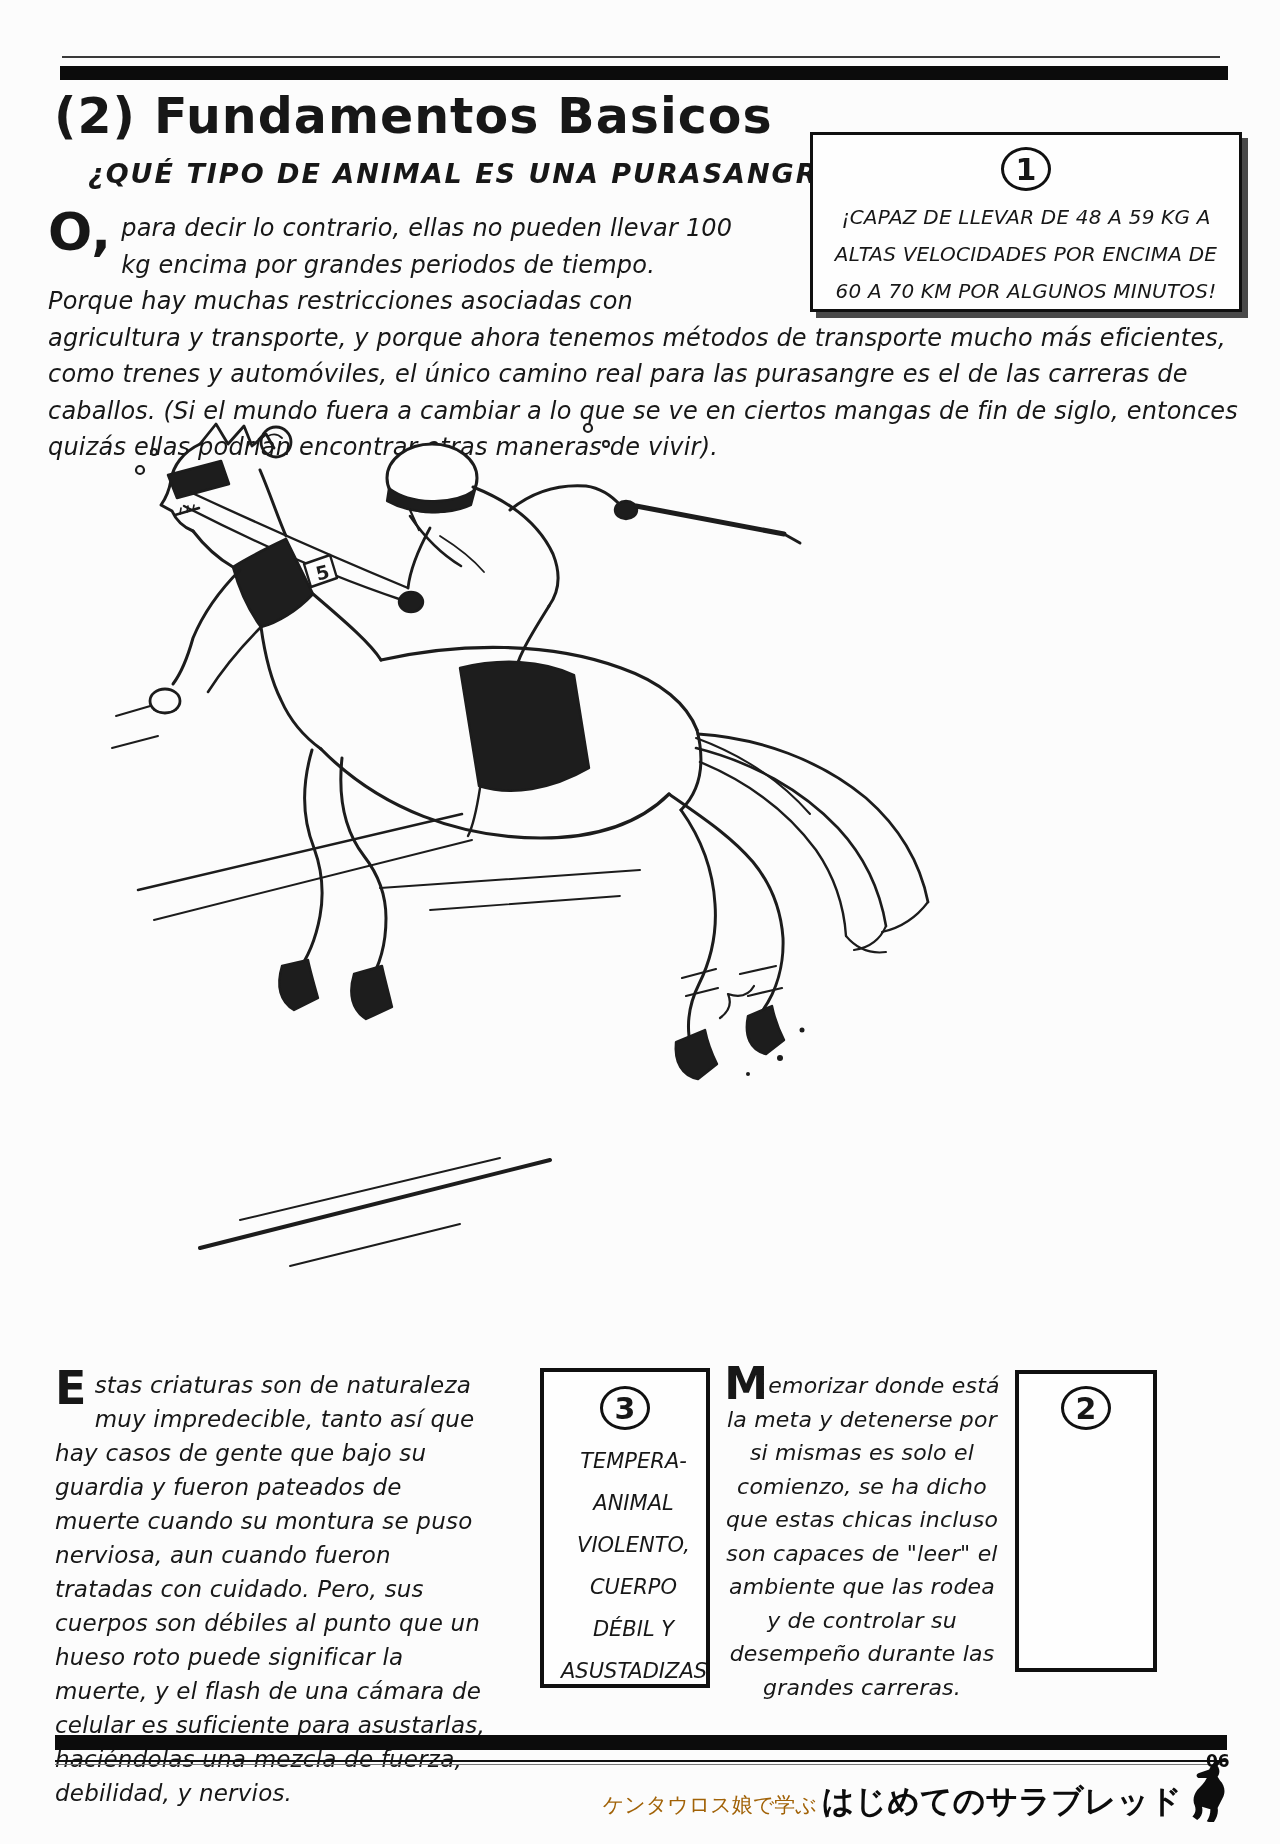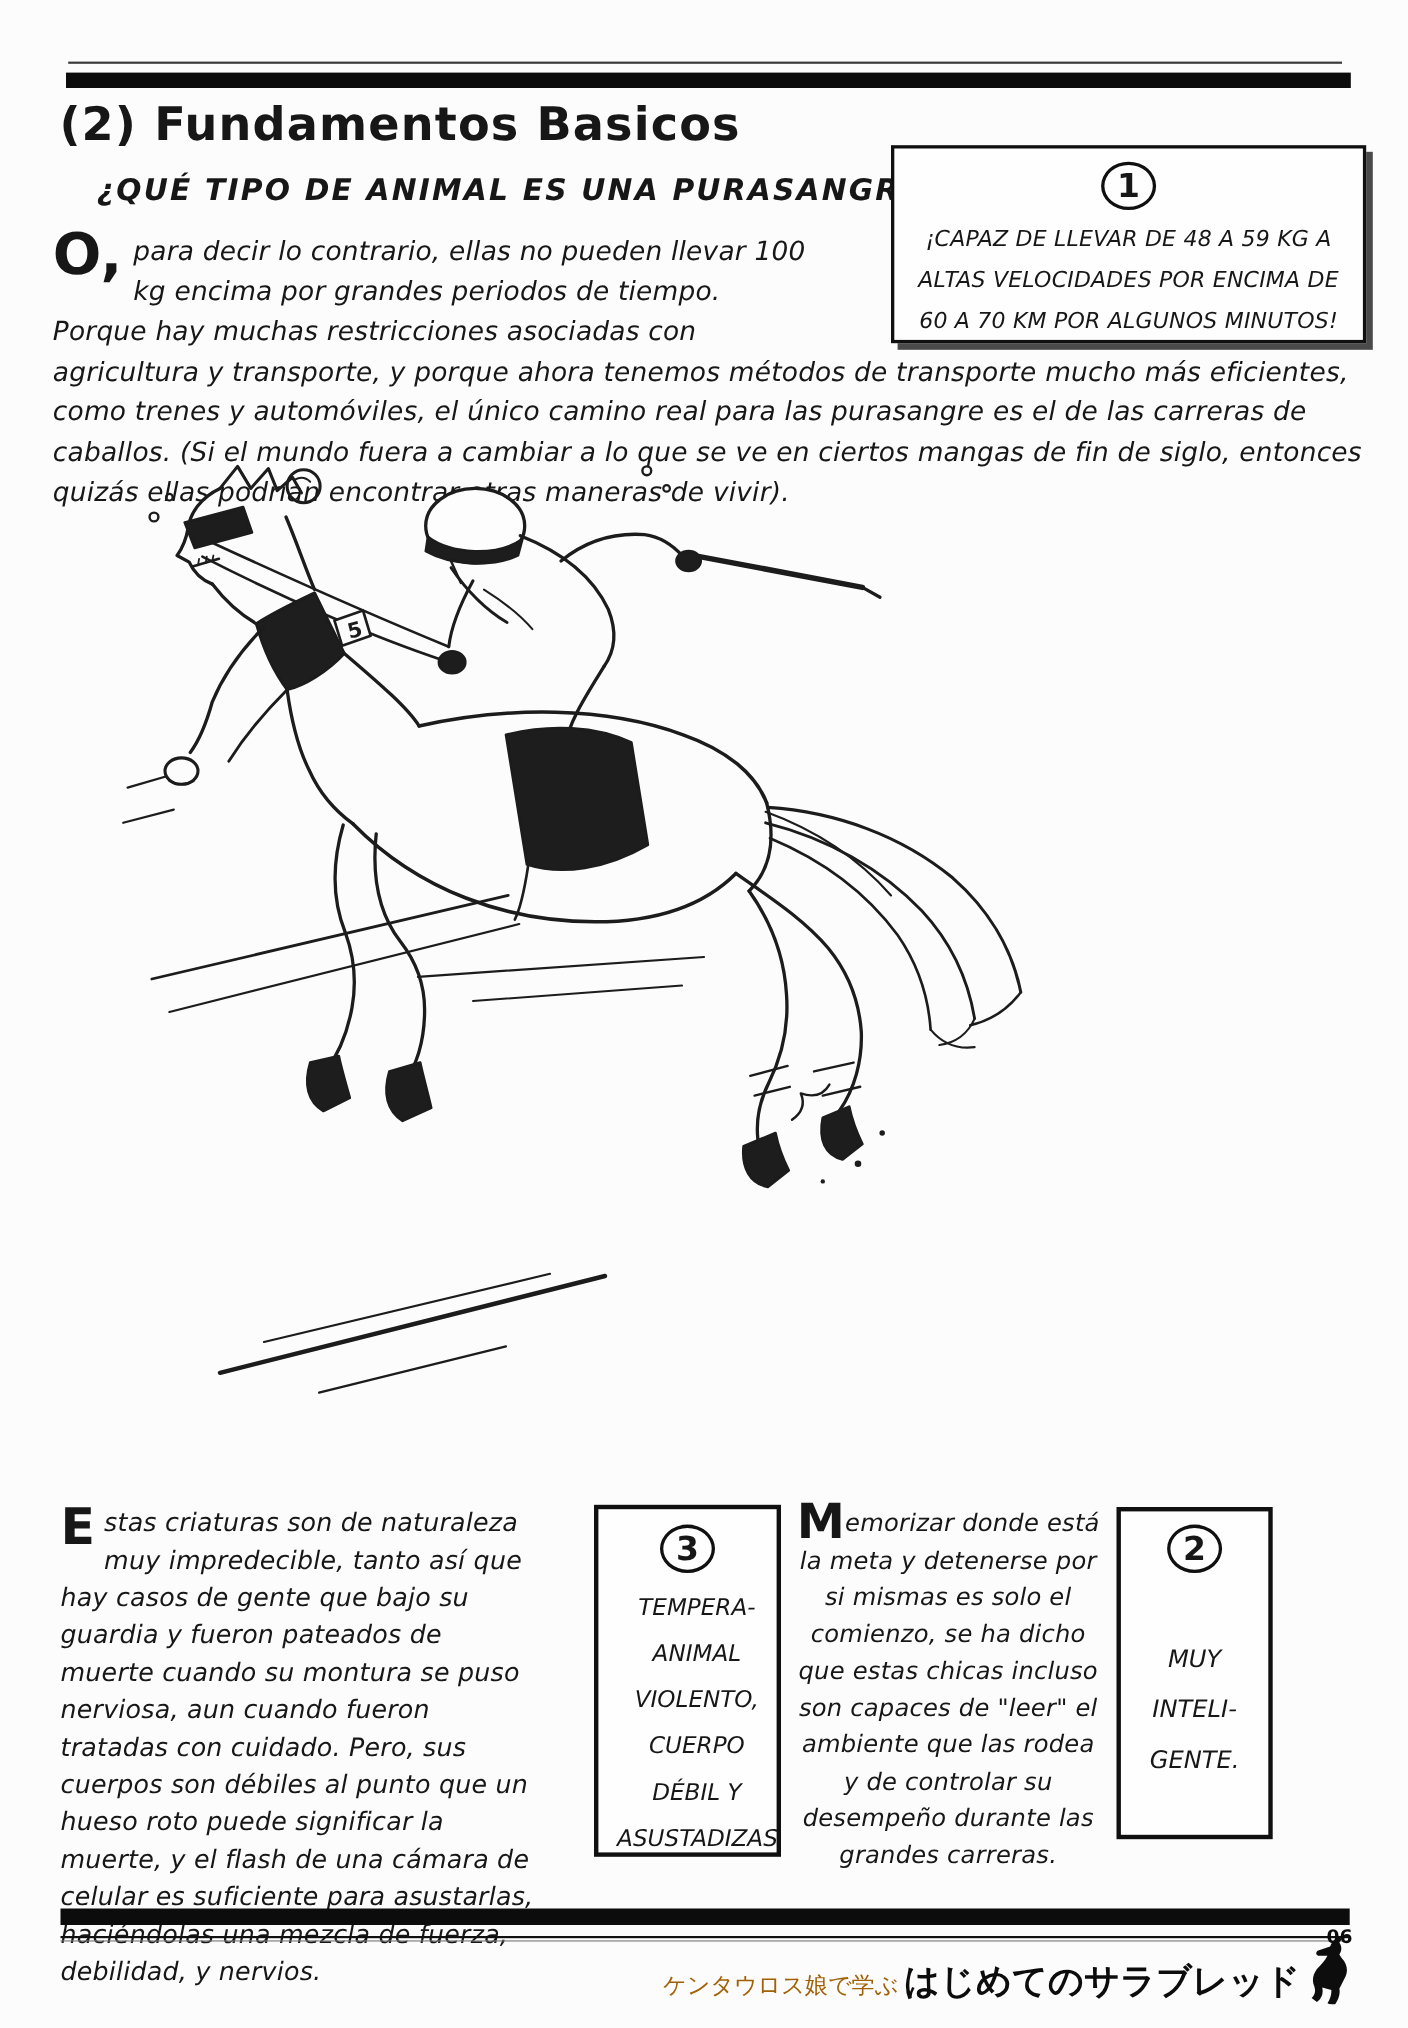--- a/index.html
+++ b/index.html
@@ -12,21 +12,21 @@
   
   .rule-top-thin  { position:absolute; left:62px;  top:56px;  width:1158px; height:2px;  background:#3a3a3a; }
   .rule-top-thick { position:absolute; left:60px;  top:66px;  width:1168px; height:14px; background:#0c0c0c; }
   .rule-bot-thick { position:absolute; left:55px;  top:1735px; width:1172px; height:15px; background:#0c0c0c; }
   .rule-bot-thin1 { position:absolute; left:55px;  top:1760px; width:1172px; height:2px; background:#111; }
   .rule-bot-thin2 { position:absolute; left:55px;  top:1764px; width:1172px; height:1px; background:#777; }
 
   
   .title {
     position:absolute; left:54px; top:88px;
-    font-size:42px; font-weight:bold; letter-spacing:1px;
+    font-size:49px; font-weight:bold; letter-spacing:1px;
   }
   .subtitle {
     position:absolute; left:88px; top:158px;
     font-size:27px; font-weight:900; font-style:italic; letter-spacing:2px;
   }
 
   
   .hand { font-style:italic; letter-spacing:0.2px; }
 
   .intro {
@@ -236,25 +236,20 @@
     <div class="box-line">DÉBIL Y</div>
     <div class="box-line">ASUSTADIZAS</div>
   </div>
 
   <div class="col-mid hand">
     <span class="dropcap-inline">M</span><span>emorizar donde está la meta y detenerse por si mismas es solo el comienzo, se ha dicho que estas chicas incluso son capaces de "leer" el ambiente que las rodea y de controlar su desempeño durante las grandes carreras.</span>
   </div>
 
   <div class="callout box2">
     <div class="circle-num">2</div>
-    <div class="box-lines">
-      <div class="box-line">MUY</div>
-      <div class="box-line">INTELI-</div>
-      <div class="box-line">GENTE.</div>
-    </div>
   </div>
 
   <div class="rule-bot-thick"></div>
   <div class="rule-bot-thin1"></div>
   <div class="rule-bot-thin2"></div>
 
   <div class="footer-text">
     <span class="light">ケンタウロス娘で学ぶ</span>
     <span class="bold">はじめてのサラブレッド</span>
   </div>

